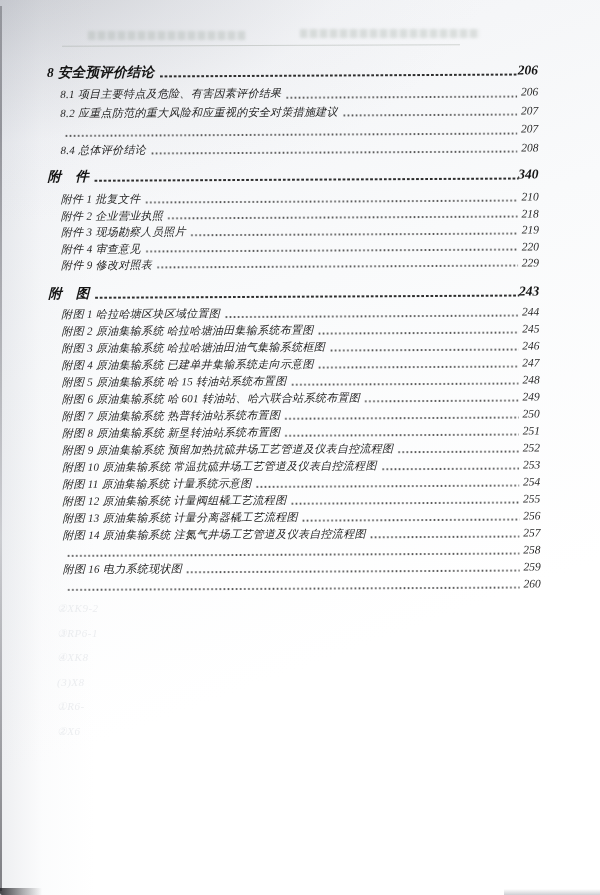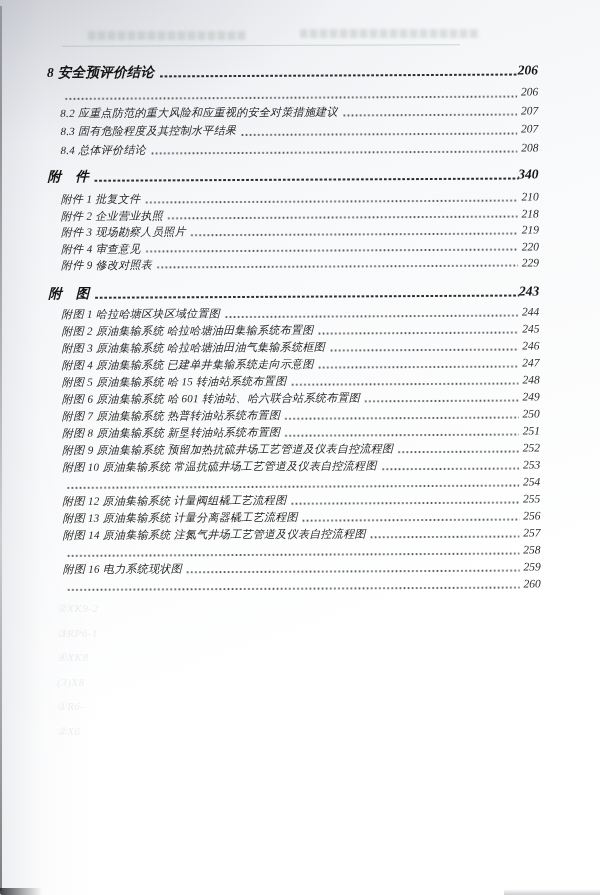--- a/index.html
+++ b/index.html
@@ -97,30 +97,30 @@
 
   <div class="toc" id="toc-root">
       <div class="toc-section sec0">
         <div class="row heading-row">
           <span class="lbl">8 安全预评价结论</span>
           <span class="dots"></span>
           <span class="pg">206</span>
         </div>
         <div class="items">
           <div class="row item-row">
+            <span class="lbl">8.1 项目主要特点及危险、有害因素评价结果</span>
             <span class="dots"></span>
             <span class="pg">206</span>
           </div>
           <div class="row item-row">
             <span class="lbl">8.2 应重点防范的重大风险和应重视的安全对策措施建议</span>
             <span class="dots"></span>
             <span class="pg">207</span>
           </div>
           <div class="row item-row">
-            <span class="lbl">8.3 固有危险程度及其控制水平结果</span>
             <span class="dots"></span>
             <span class="pg">207</span>
           </div>
           <div class="row item-row">
             <span class="lbl">8.4 总体评价结论</span>
             <span class="dots"></span>
             <span class="pg">208</span>
           </div>
         </div>
       </div>
@@ -209,20 +209,21 @@
             <span class="lbl">附图 9 原油集输系统 预留加热抗硫井场工艺管道及仪表自控流程图</span>
             <span class="dots"></span>
             <span class="pg">252</span>
           </div>
           <div class="row item-row">
             <span class="lbl">附图 10 原油集输系统 常温抗硫井场工艺管道及仪表自控流程图</span>
             <span class="dots"></span>
             <span class="pg">253</span>
           </div>
           <div class="row item-row">
+            <span class="lbl">附图 11 原油集输系统 计量系统示意图</span>
             <span class="dots"></span>
             <span class="pg">254</span>
           </div>
           <div class="row item-row">
             <span class="lbl">附图 12 原油集输系统 计量阀组橇工艺流程图</span>
             <span class="dots"></span>
             <span class="pg">255</span>
           </div>
           <div class="row item-row">
             <span class="lbl">附图 13 原油集输系统 计量分离器橇工艺流程图</span>

